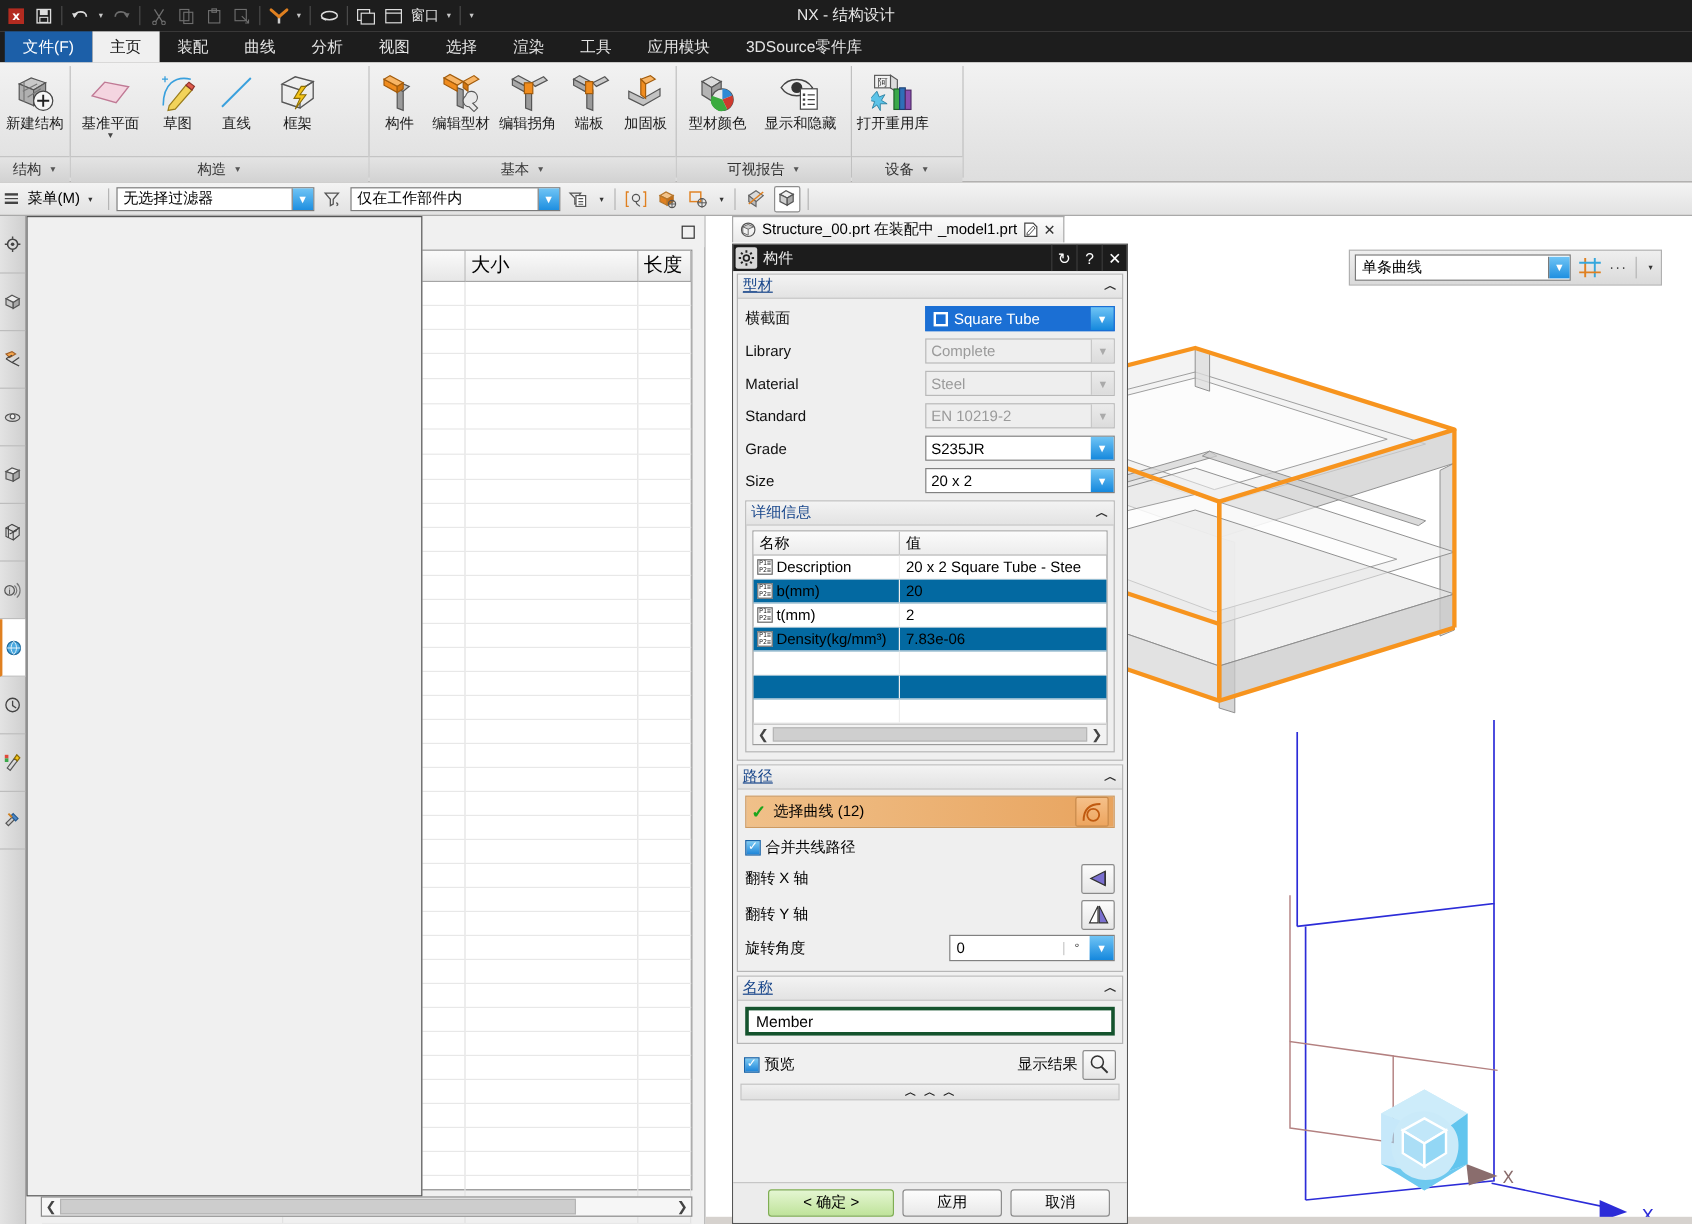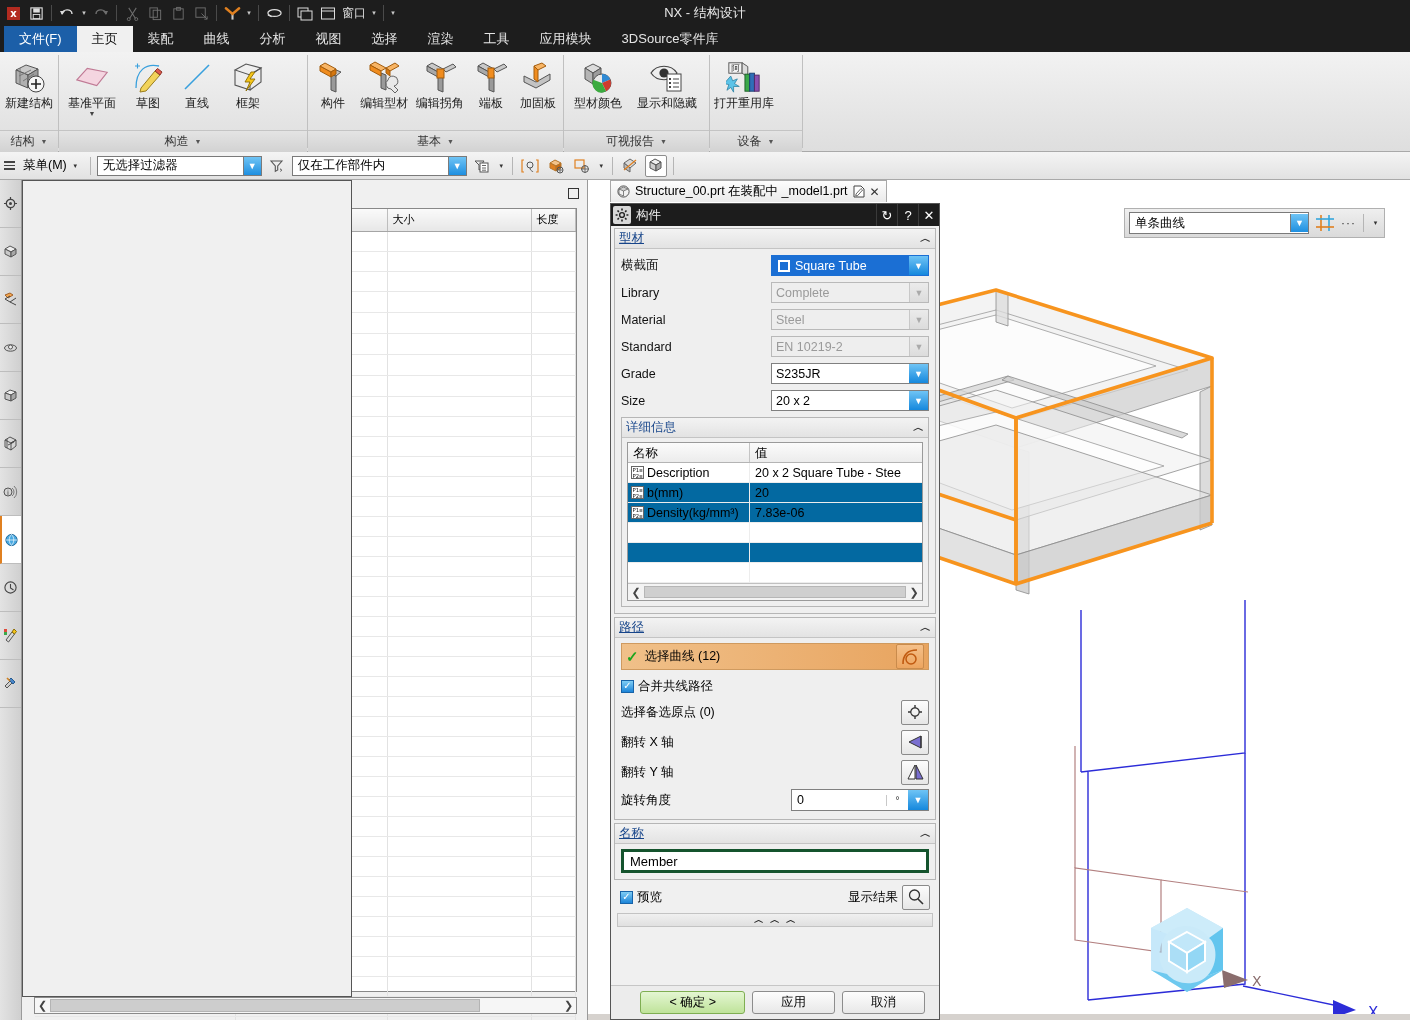--- a/index.html
+++ b/index.html
@@ -109,21 +109,21 @@
   #nav-pin {
     margin-left:auto; width:11px; height:11px; border:1.5px solid #333; background:#f0f0f0;
   }
   #tree-wrap {
     position:absolute; left:12px; right:10px; top:28px; bottom:28px;
     border:1px solid #888; background:#fff; display:flex; flex-direction:column;
   }
   table.tree { border-collapse:collapse; width:100%; table-layout:fixed; }
   table.tree th {
     background:linear-gradient(#fafafa,#e7e7e7); border-right:1px solid #bdbdbd;
-    border-bottom:1px solid #a5a5a5; font-weight:normal; font-size:11px;
+    border-bottom:1px solid #a5a5a5; font-weight:normal; font-size:16px;
     text-align:left; padding:2px 5px; height:22px;
   }
   table.tree td {
     border-right:1px solid #e2e2e2; border-bottom:1px solid #e8e8e8;
     height:20px; font-size:12.5px; padding:0 4px; white-space:nowrap; overflow:hidden;
   }
   .tnode { display:flex; align-items:center; gap:3px; }
   .expander {
     width:11px; height:11px; border:1px solid #808080; background:#fff;
     display:flex; align-items:center; justify-content:center;
@@ -1354,20 +1354,27 @@
                     <span>Description</span>
                   </div>
                 <div class="c2">20 x 2 Square Tube - Stee</div>
               </div>
               <div class="drow alt">
                 <div class="c1">
                     <span class="pico">P1≡<br>P2≡</span>
                     <span>b(mm)</span>
                   </div>
                 <div class="c2">20</div>
+              </div>
+              <div class="drow">
+                <div class="c1">
+                    <span class="pico">P1≡<br>P2≡</span>
+                    <span>t(mm)</span>
+                  </div>
+                <div class="c2">2</div>
               </div>
               <div class="drow alt">
                 <div class="c1">
                     <span class="pico">P1≡<br>P2≡</span>
                     <span>Density(kg/mm³)</span>
                   </div>
                 <div class="c2">7.83e-06</div>
               </div>
               <div class="drow">
                   <div class="c1"></div>
@@ -1406,29 +1413,20 @@
                 <path d="M2 16 C2 6 7 2 16 2" fill="none" stroke="#c05a10" stroke-width="1.6"></path>
                 <circle cx="10" cy="11" r="5" fill="none" stroke="#c05a10" stroke-width="1.5"></circle>
               </svg>
           </span>
         </div>
         <div class="prow" style="height:22px">
           <span class="cbx">✓</span>
           <span>合并共线路径</span>
         </div>
         <div class="prow">
-          <span>选择备选原点 (0)</span>
-          <span class="act-btn">
-            <svg width="18" height="18" viewBox="0 0 18 18">
-                <circle cx="9" cy="9" r="4.2" fill="none" stroke="#333" stroke-width="1.2"></circle>
-                <path d="M9 2 v3 M9 13 v3 M2 9 h3 M13 9 h3" stroke="#333" stroke-width="1.4"></path>
-              </svg>
-          </span>
-        </div>
-        <div class="prow">
           <span>翻转 X 轴</span>
           <span class="act-btn">
             <svg width="19" height="18" viewBox="0 0 19 18">
                 <path d="M15 3 L3 9 L15 15 Z" fill="#7a6fd0" stroke="#333" stroke-width="1"></path>
                 <path d="M15 3 L15 15" stroke="#333" stroke-width="1.2"></path>
               </svg>
           </span>
         </div>
         <div class="prow">
           <span>翻转 Y 轴</span>

